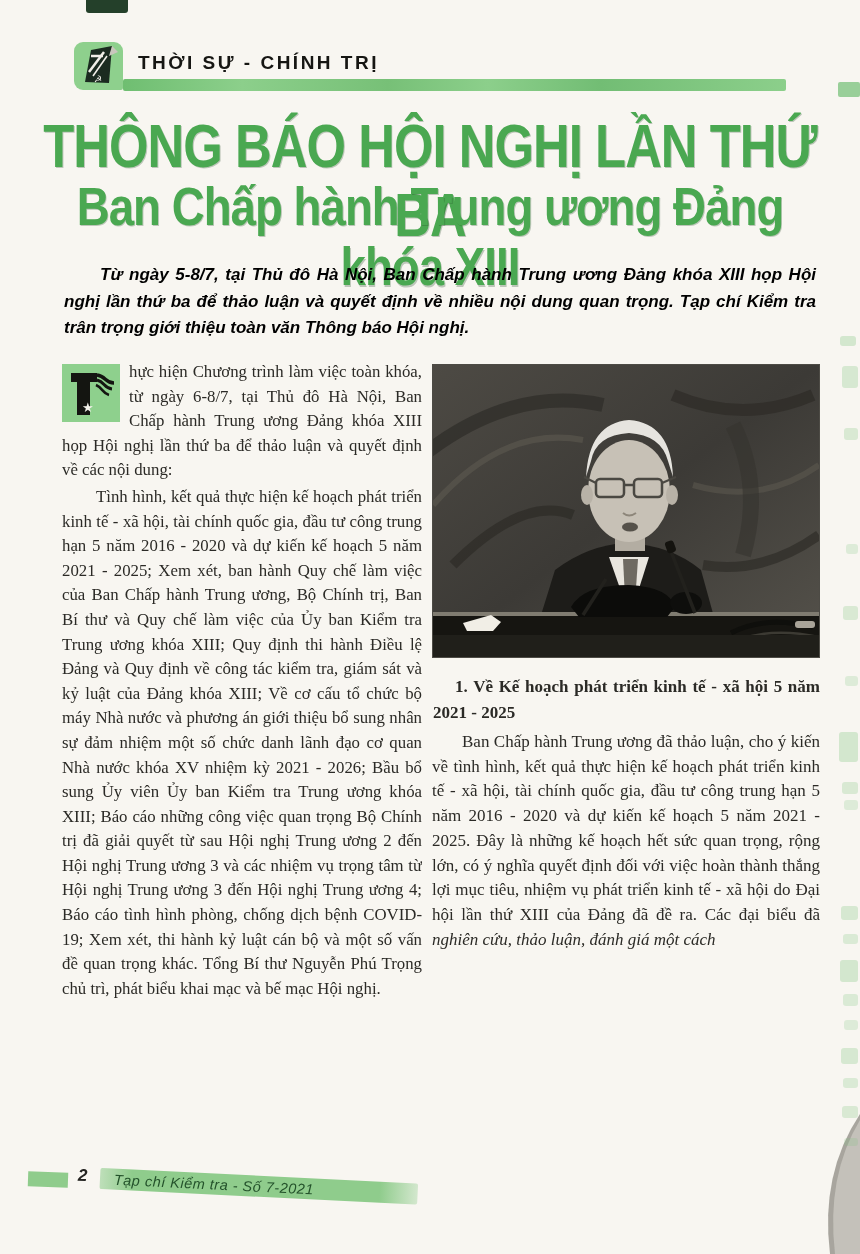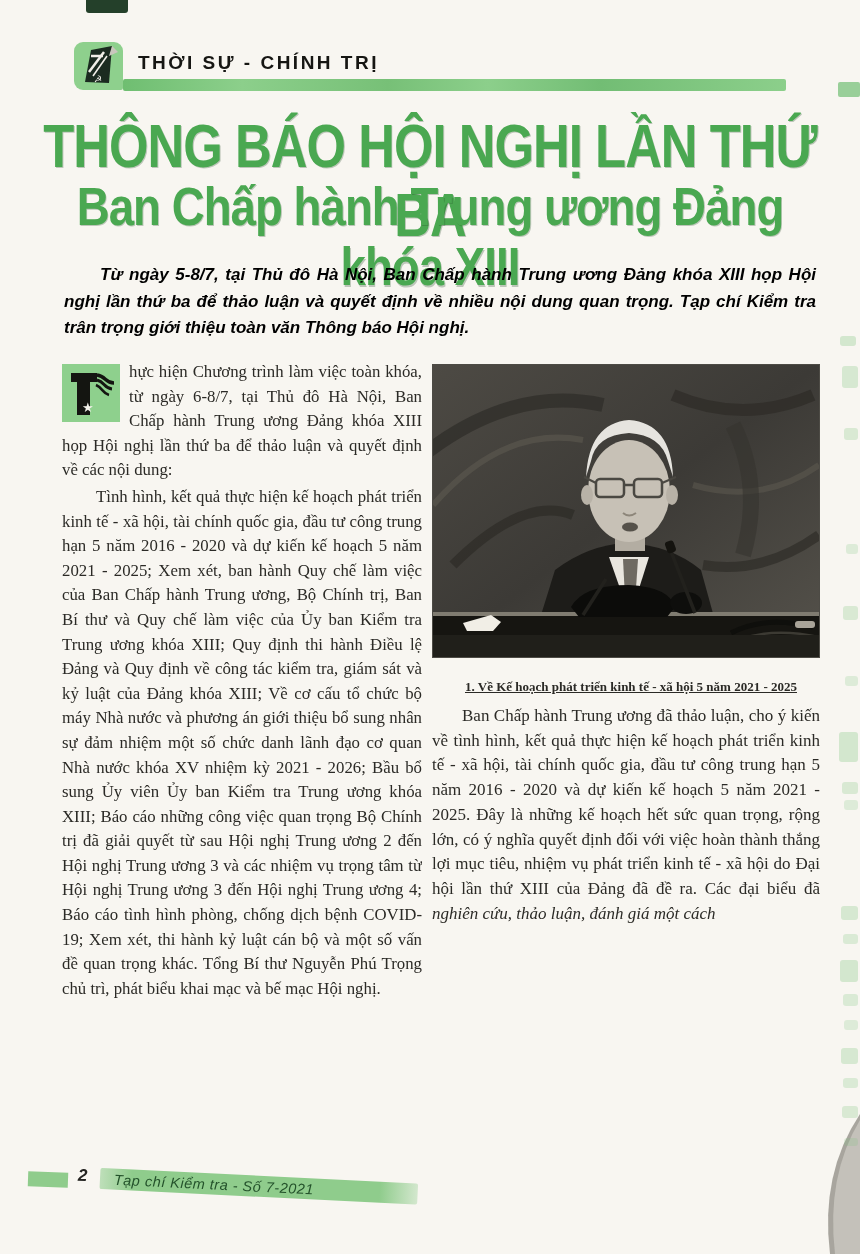--- a/index.html
+++ b/index.html
@@ -30,21 +30,21 @@
   .col-left p.first{text-indent:0;}
   .dropcap{float:left;width:58px;height:58px;margin:4px 9px 2px 0;background:#8ed08d;position:relative;}
   .dropcap svg{position:absolute;left:0;top:0;}
   .col-right{position:absolute;left:432px;top:364px;width:388px;}
   .photo{width:386px;height:292px;border:1px solid #4d4b45;background:#474540;}
   .caption{margin-top:8px;text-align:center;font-family:"Liberation Sans",sans-serif;
         font-weight:bold;font-style:italic;font-size:16px;line-height:24px;color:#2f2e29;}
   .rtext{margin-top:10px;height:438px;overflow:hidden;font-size:17px;line-height:24.7px;text-align:justify;}
   .rtext p{margin:0 0 2px 0;}
   .rtext p.indent{text-indent:30px;}
-  .rtext h3{margin:6px 0 4px 11px;font-size:13px;line-height:26px;font-weight:bold;text-indent:22px;text-decoration:underline;}
+  .rtext h3{margin:6px 0 4px 1px;font-size:17px;line-height:26px;font-weight:bold;text-indent:22px;}
   .ital{font-style:italic;}
   
   .footer-block{position:absolute;left:28px;top:1172px;width:40px;height:15px;background:#8fcc8c;transform:rotate(2deg);}
   .page-number{position:absolute;left:78px;top:1166px;font-family:"Liberation Sans",sans-serif;
         font-weight:bold;font-style:italic;font-size:17px;color:#232320;transform:rotate(2deg);}
   .footer-bar{position:absolute;left:100px;top:1168px;width:318px;height:21px;transform:rotate(2.8deg);
         transform-origin:left center;border-radius:2px;
         background:linear-gradient(90deg,rgba(143,204,140,.55),#8fcc8c 10%,#8fcc8c 88%,rgba(143,204,140,.35));
         display:flex;align-items:center;}
   .footer-bar span{font-family:"Liberation Sans",sans-serif;font-style:italic;font-size:14.5px;

